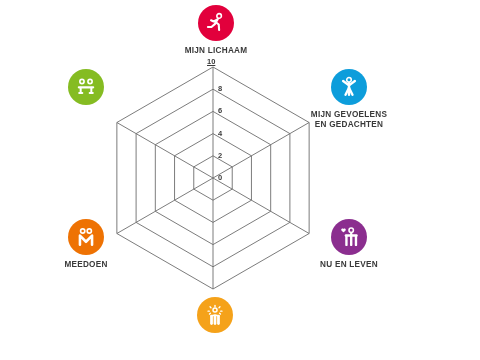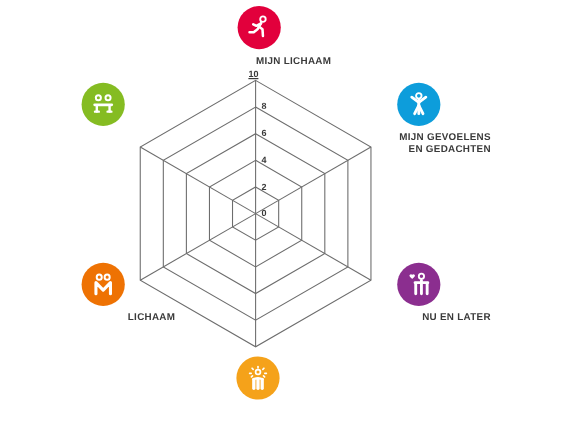--- a/index.html
+++ b/index.html
@@ -42,21 +42,21 @@
     letter-spacing: 0px;
     white-space: nowrap;
     line-height: 1;
   }
 
   
   .cat-node {
     position: absolute;
     width: 120px;
     margin-left: -60px;
-    text-align: right;
+    text-align: center;
   }
   .cat-badge {
     width: 36px;
     height: 36px;
     border-radius: 50%;
     margin: 0 auto;
     display: flex;
     align-items: center;
     justify-content: center;
   }
@@ -133,21 +133,21 @@
         <div class="cat-badge" style="background: rgb(139, 46, 143);">
           <svg width="22" height="22" viewBox="0 0 24 24">
             <circle cx="14.4" cy="4.6" r="2.4" fill="none" stroke="#fff" stroke-width="1.7"></circle>
             <path d="M6.0 3.2c-1.0-1.1-2.6-.3-2.5 1.0 .1 1.3 2.5 2.8 2.5 2.8s2.4-1.5 2.5-2.8c.1-1.3-1.5-2.1-2.5-1.0z" fill="#fff"></path>
             <path d="M14.4 8.4 L14.4 20.6" fill="none" stroke="#fff" stroke-width="2.6" stroke-linecap="round"></path>
             <path d="M8.6 10.4 L20.2 10.4" fill="none" stroke="#fff" stroke-width="2.6" stroke-linecap="round"></path>
             <path d="M9.2 10.8 L9.2 20.6" fill="none" stroke="#fff" stroke-width="2.6" stroke-linecap="round"></path>
             <path d="M19.6 10.8 L19.6 20.6" fill="none" stroke="#fff" stroke-width="2.6" stroke-linecap="round"></path>
           </svg>
         </div>
-        <div class="cat-label">NU EN LATER</div>
+        <div class="cat-label">NU EN LEVEN</div>
       </div>
       <div class="cat-node" style="left: 215px; top: 297px;">
         <div class="cat-badge" style="background: rgb(245, 162, 26);">
           <svg width="22" height="22" viewBox="0 0 24 24">
             <circle cx="12" cy="6.6" r="2.2" fill="none" stroke="#fff" stroke-width="1.6"></circle>
             <g stroke="#fff" stroke-width="1.5" stroke-linecap="round">
               <path d="M12 1.6 L12 2.9"></path>
               <path d="M6.6 3.1 L7.6 4.1"></path>
               <path d="M17.4 3.1 L16.4 4.1"></path>
               <path d="M4.4 7.8 L5.8 7.8"></path>
@@ -163,21 +163,21 @@
         </div>
       </div>
       <div class="cat-node" style="left: 86px; top: 219px;">
         <div class="cat-badge" style="background: rgb(238, 114, 3);">
           <svg width="22" height="22" viewBox="0 0 24 24">
             <circle cx="8.4" cy="5.4" r="2.3" fill="none" stroke="#fff" stroke-width="1.8"></circle>
             <circle cx="15.6" cy="5.4" r="2.3" fill="none" stroke="#fff" stroke-width="1.8"></circle>
             <path d="M5.4 20.4 L5.4 10.4 L12 17.2 L18.6 10.4 L18.6 20.4" fill="none" stroke="#fff" stroke-width="2.8" stroke-linecap="round" stroke-linejoin="round"></path>
           </svg>
         </div>
-        <div class="cat-label">LICHAAM</div>
+        <div class="cat-label">MEEDOEN</div>
       </div>
       <div class="cat-node" style="left: 86px; top: 69px;">
         <div class="cat-badge" style="background: rgb(133, 188, 34);">
           <svg width="22" height="22" viewBox="0 0 24 24">
             <circle cx="7.6" cy="6.0" r="2.3" fill="none" stroke="#fff" stroke-width="1.8"></circle>
             <circle cx="16.4" cy="6.0" r="2.3" fill="none" stroke="#fff" stroke-width="1.8"></circle>
             <path d="M4.2 12.4 L19.8 12.4" fill="none" stroke="#fff" stroke-width="2.4" stroke-linecap="round"></path>
             <path d="M6.2 12.8 L6.2 18.4" fill="none" stroke="#fff" stroke-width="2.2" stroke-linecap="round"></path>
             <path d="M17.8 12.8 L17.8 18.4" fill="none" stroke="#fff" stroke-width="2.2" stroke-linecap="round"></path>
             <path d="M4.6 18.6 L8.0 18.6" fill="none" stroke="#fff" stroke-width="2.2" stroke-linecap="round"></path>

